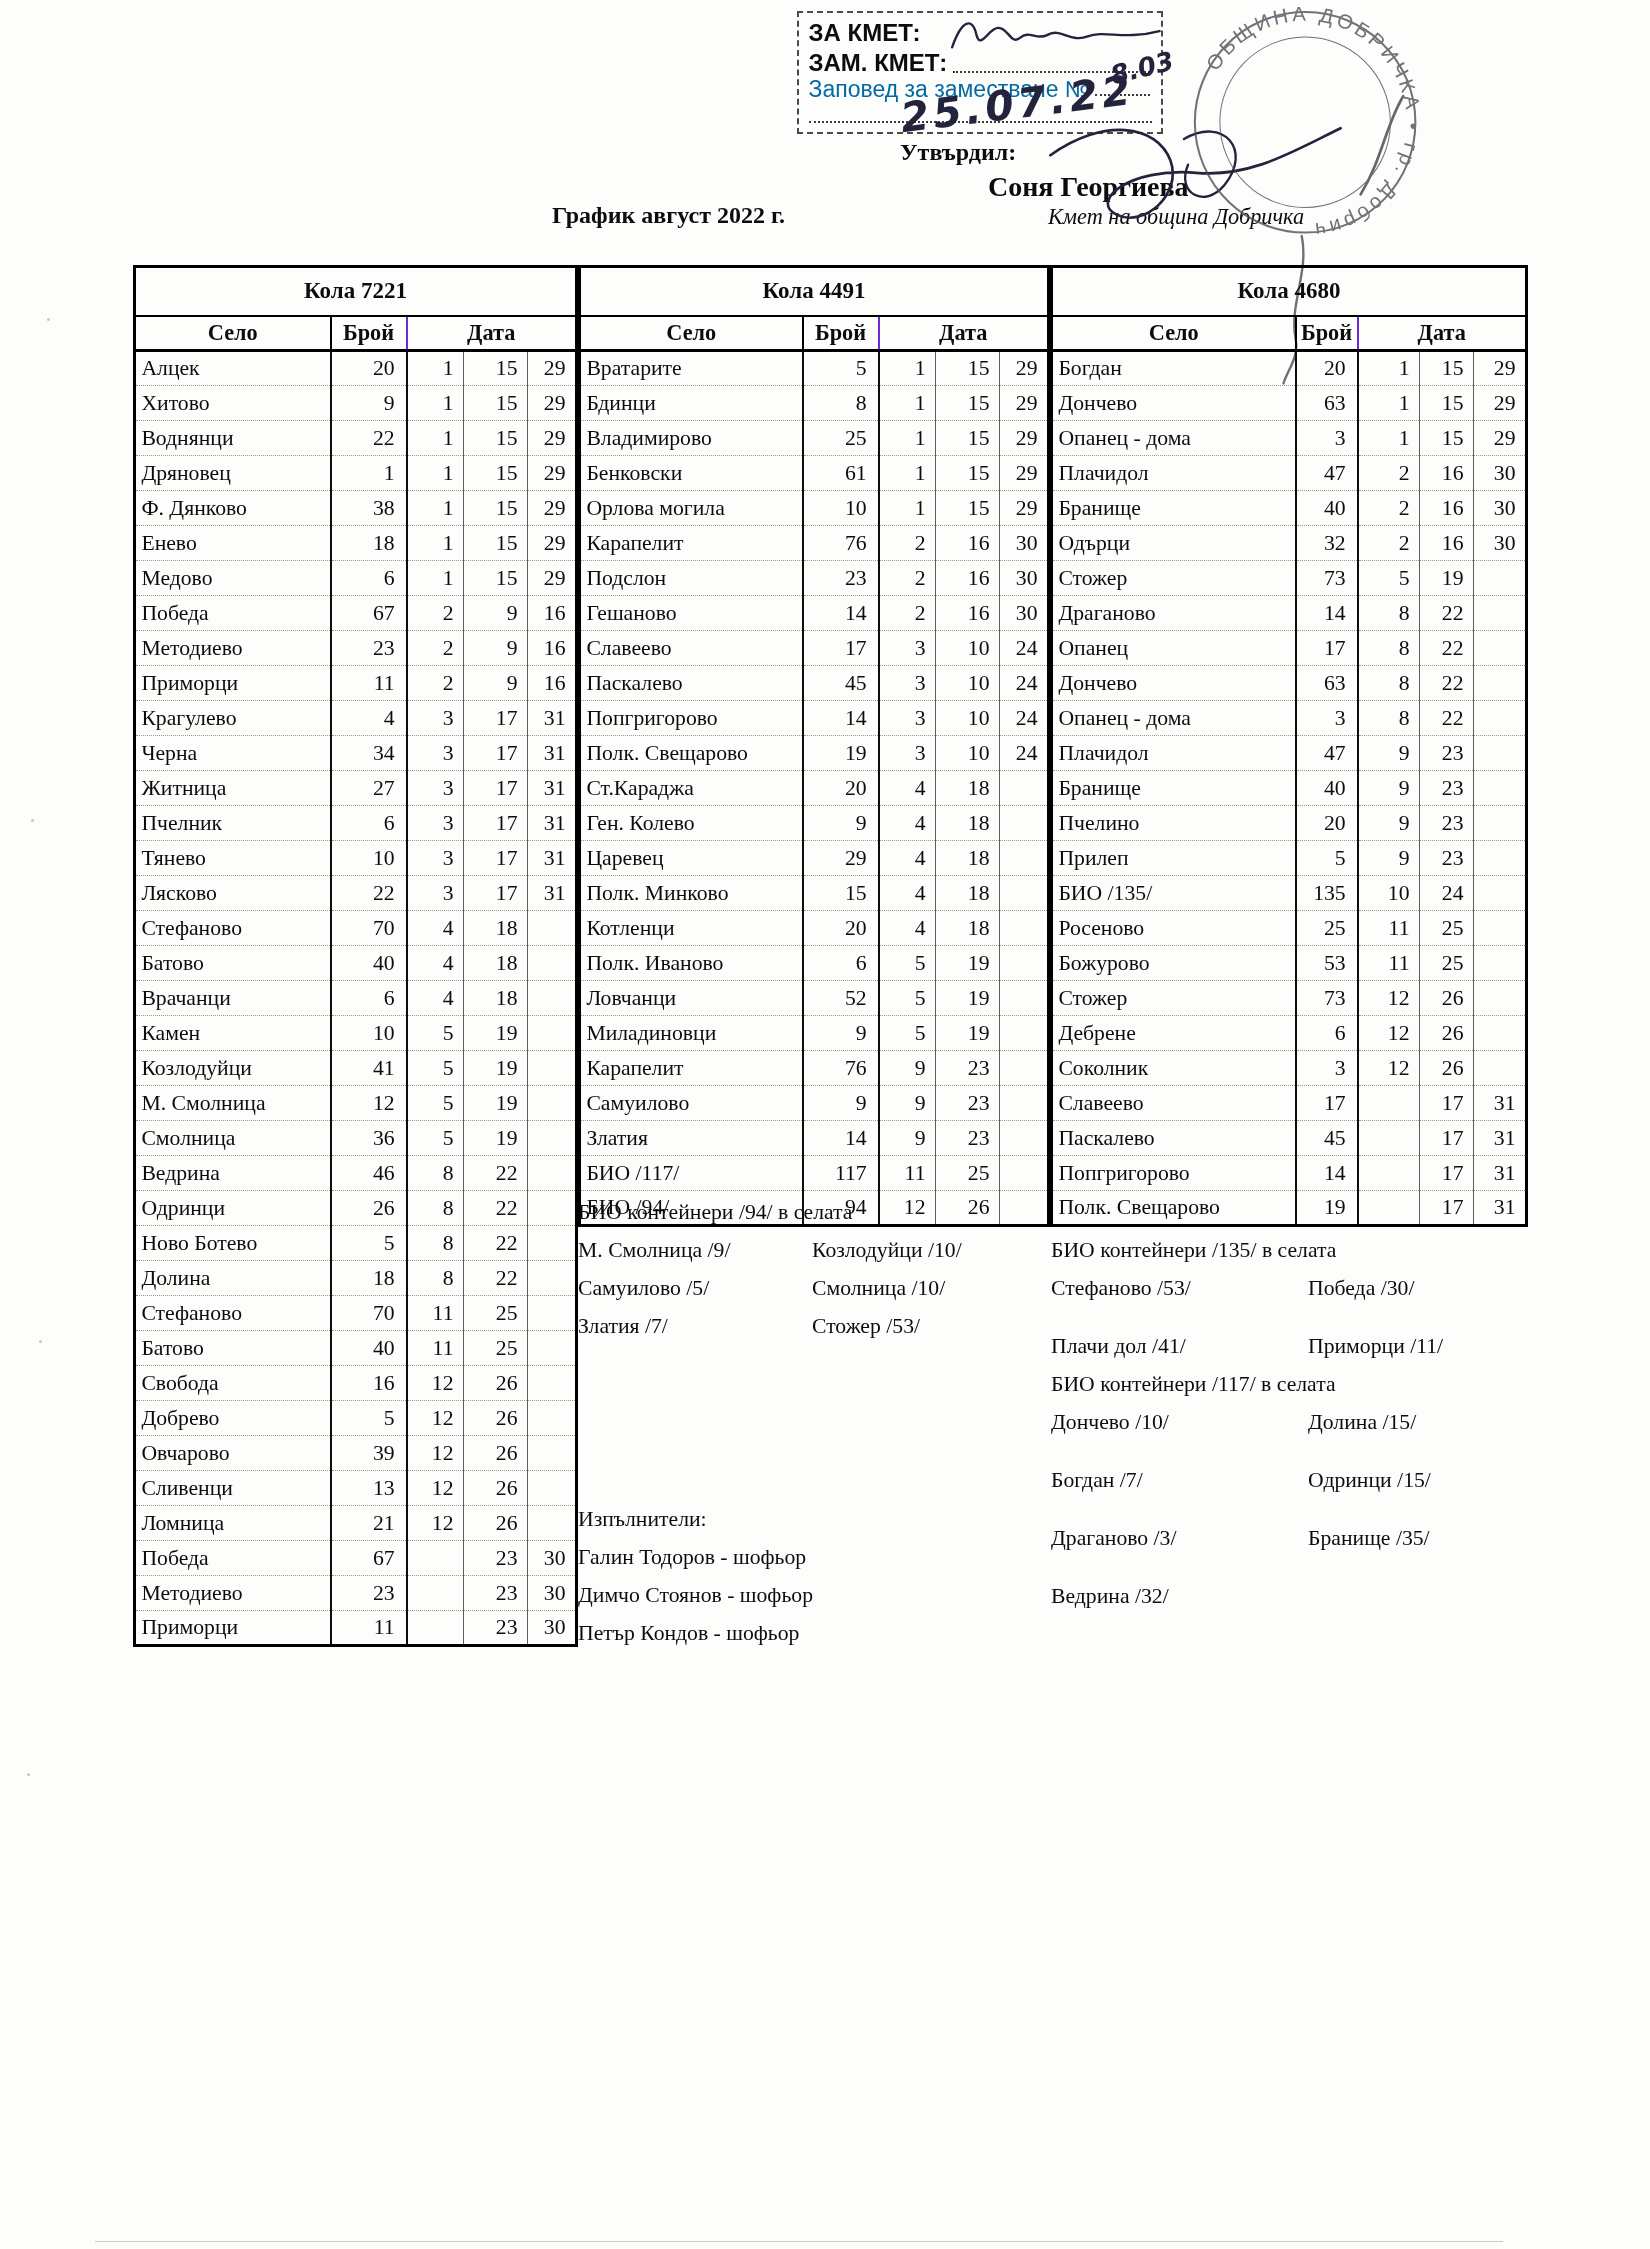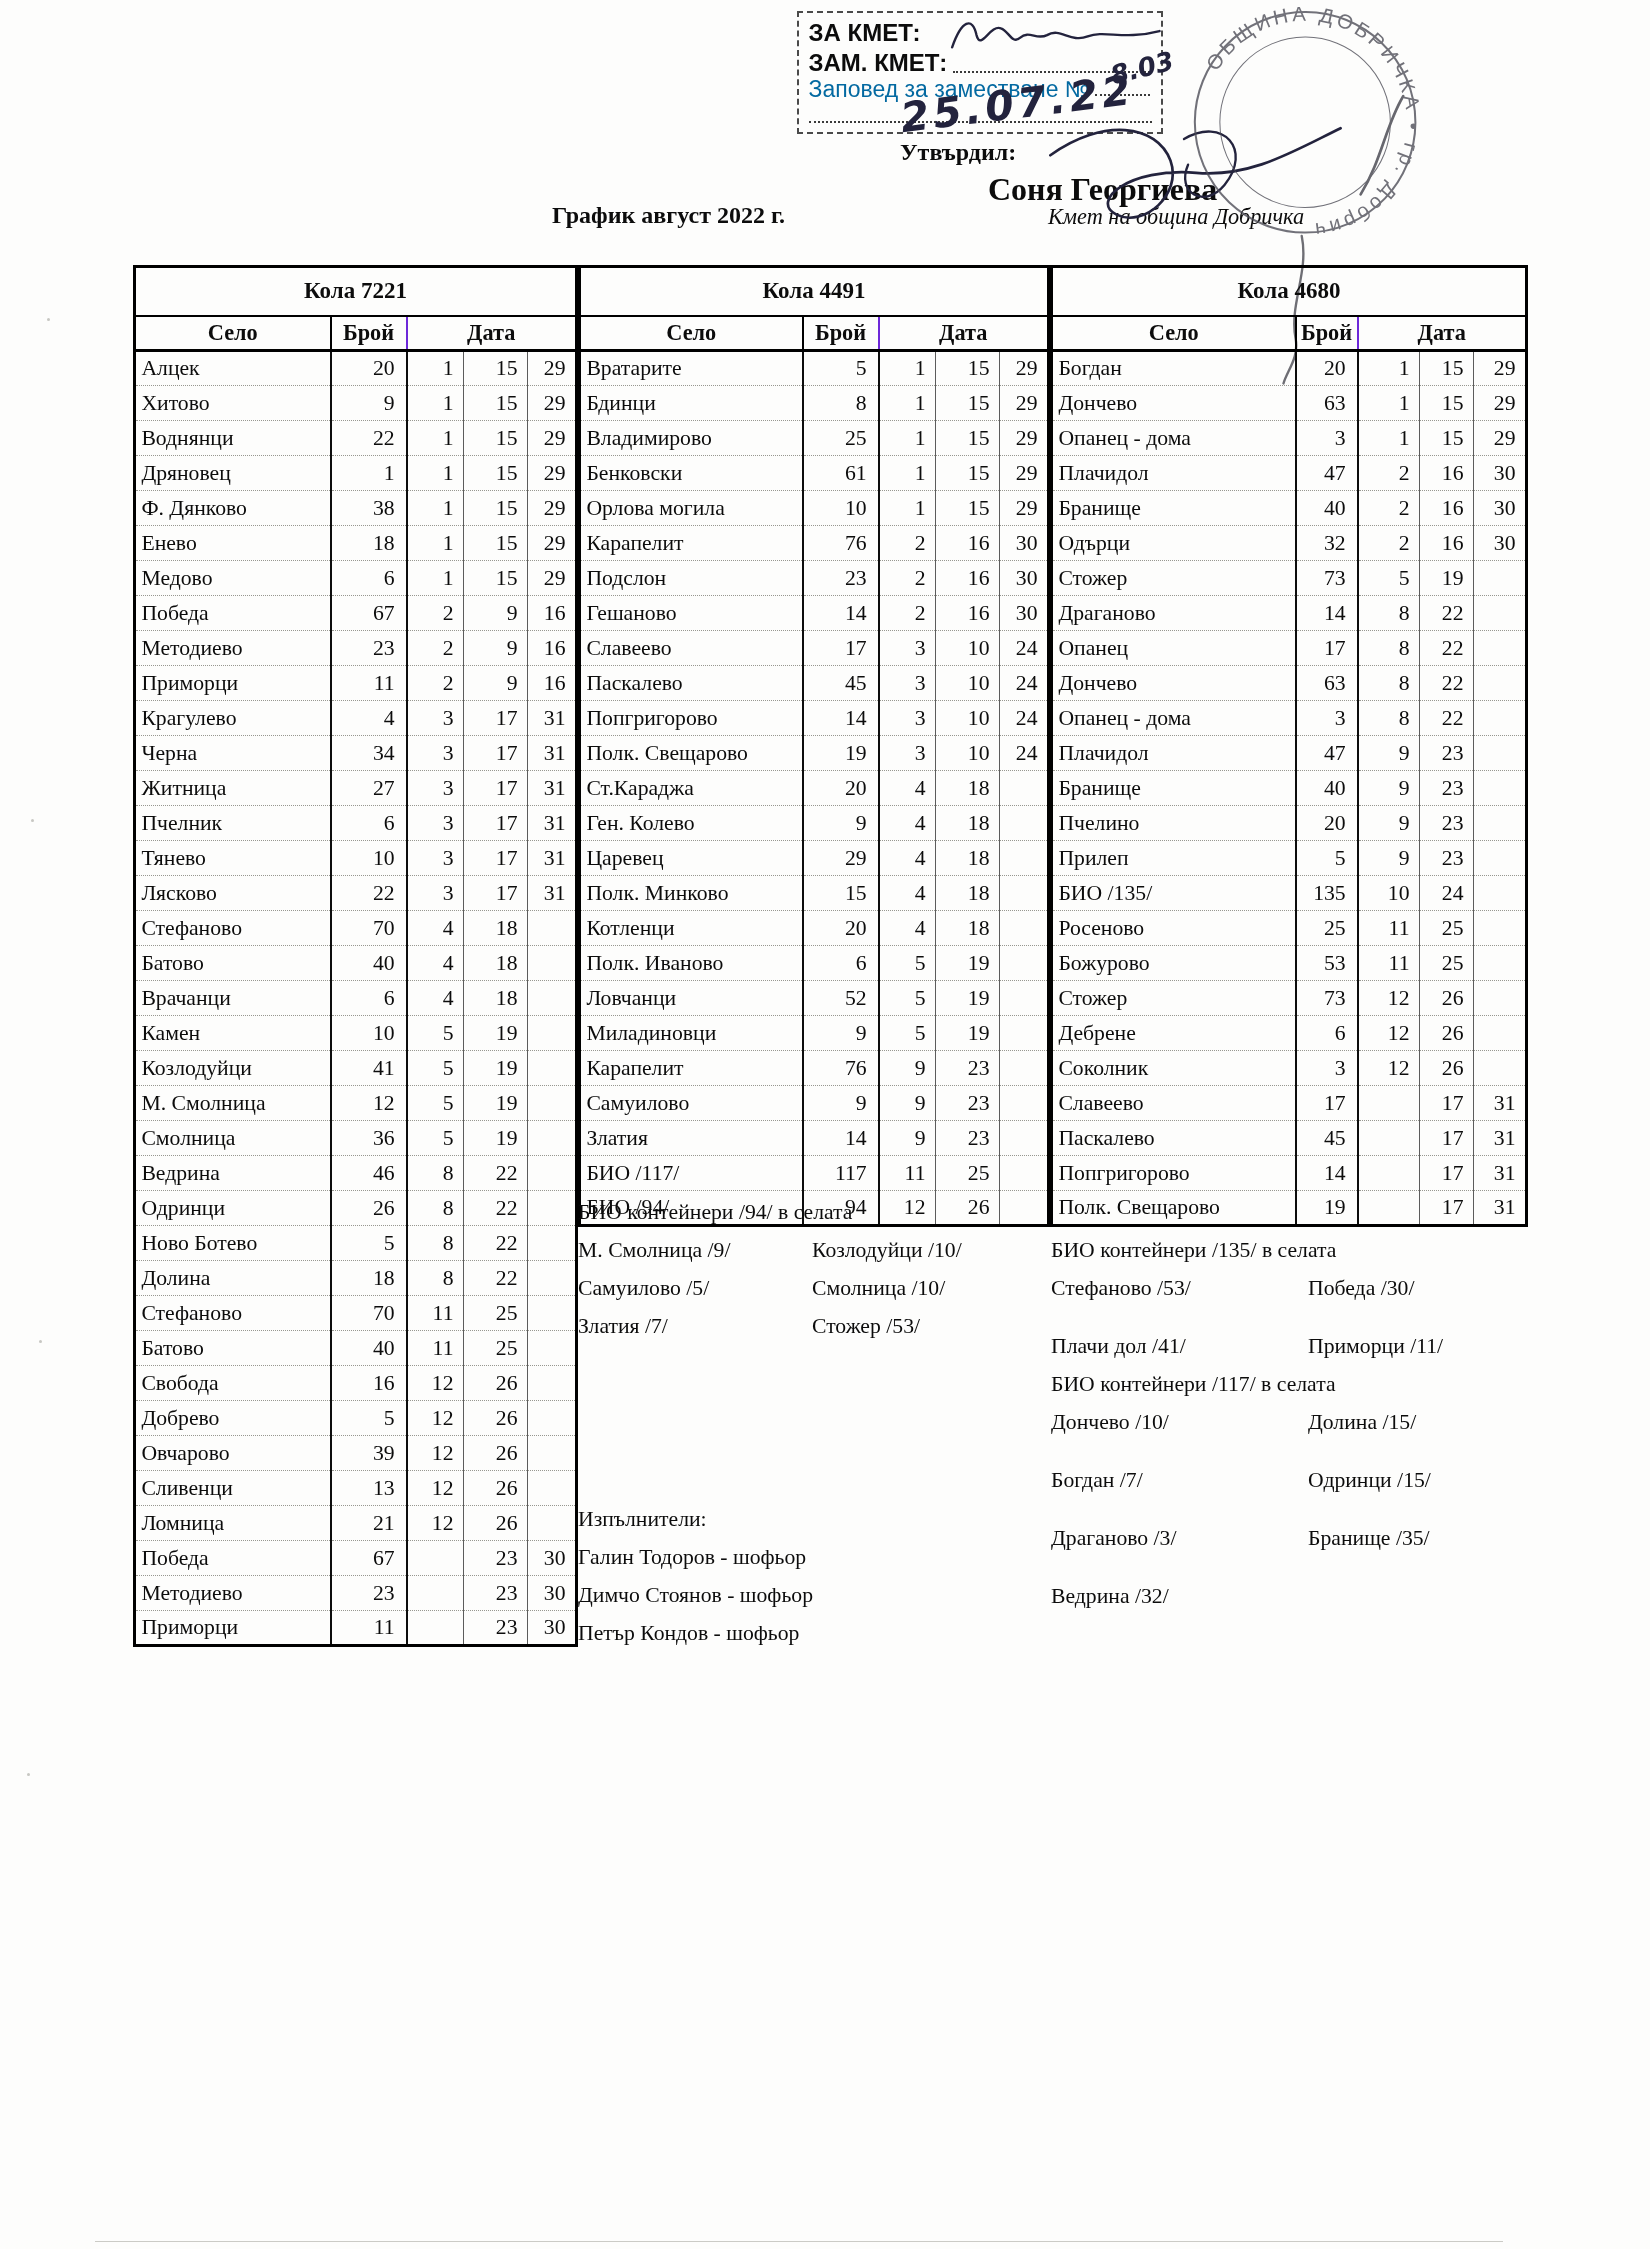--- a/index.html
+++ b/index.html
@@ -19,21 +19,21 @@
   .sb-small { font-size:23px; line-height:23px; white-space:nowrap; color:#0369a1; }
   .dots { flex:1; border-bottom:2.7px dotted #3a3a3a; margin:0 1.4px 5.4px 5.4px; height:0; }
   .dots-full { border-bottom:2.7px dotted #3a3a3a; height:16.2px; margin-top:4.1px; }
 
   .hw { position:absolute; font-family:"DejaVu Sans", sans-serif; font-style:italic;
         color:#23233d; font-weight:bold; }
   .hw-num { left:1110px; top:53px; font-size:26px; transform:rotate(-14deg); }
   .hw-date { left:900px; top:80px; font-size:41px; letter-spacing:4.1px; transform:rotate(-7deg); }
 
   .approved-label { position:absolute; left:900px; top:139px; font-size:24px; font-weight:bold; }
-  .mayor-name { position:absolute; left:988px; top:171px; font-size:32px; font-weight:bold; }
+  .mayor-name { position:absolute; left:988px; top:171px; font-size:28px; font-weight:bold; }
   .mayor-title { position:absolute; left:1048px; top:204px; font-size:22.3px; font-style:italic; }
   .doc-title { position:absolute; left:552px; top:202px; font-size:24px; font-weight:bold; }
 
   .sig-svg { position:absolute; pointer-events:none; }
   .sig-deputy { left:948px; top:8.1px; }
   .sig-approve { left:1042px; top:108px; }
   .round-stamp { position:absolute; left:1163px; top:-13.5px; pointer-events:none; }
 
   
   .tables { position:absolute; left:133px; top:265px; display:flex; align-items:flex-start; }

